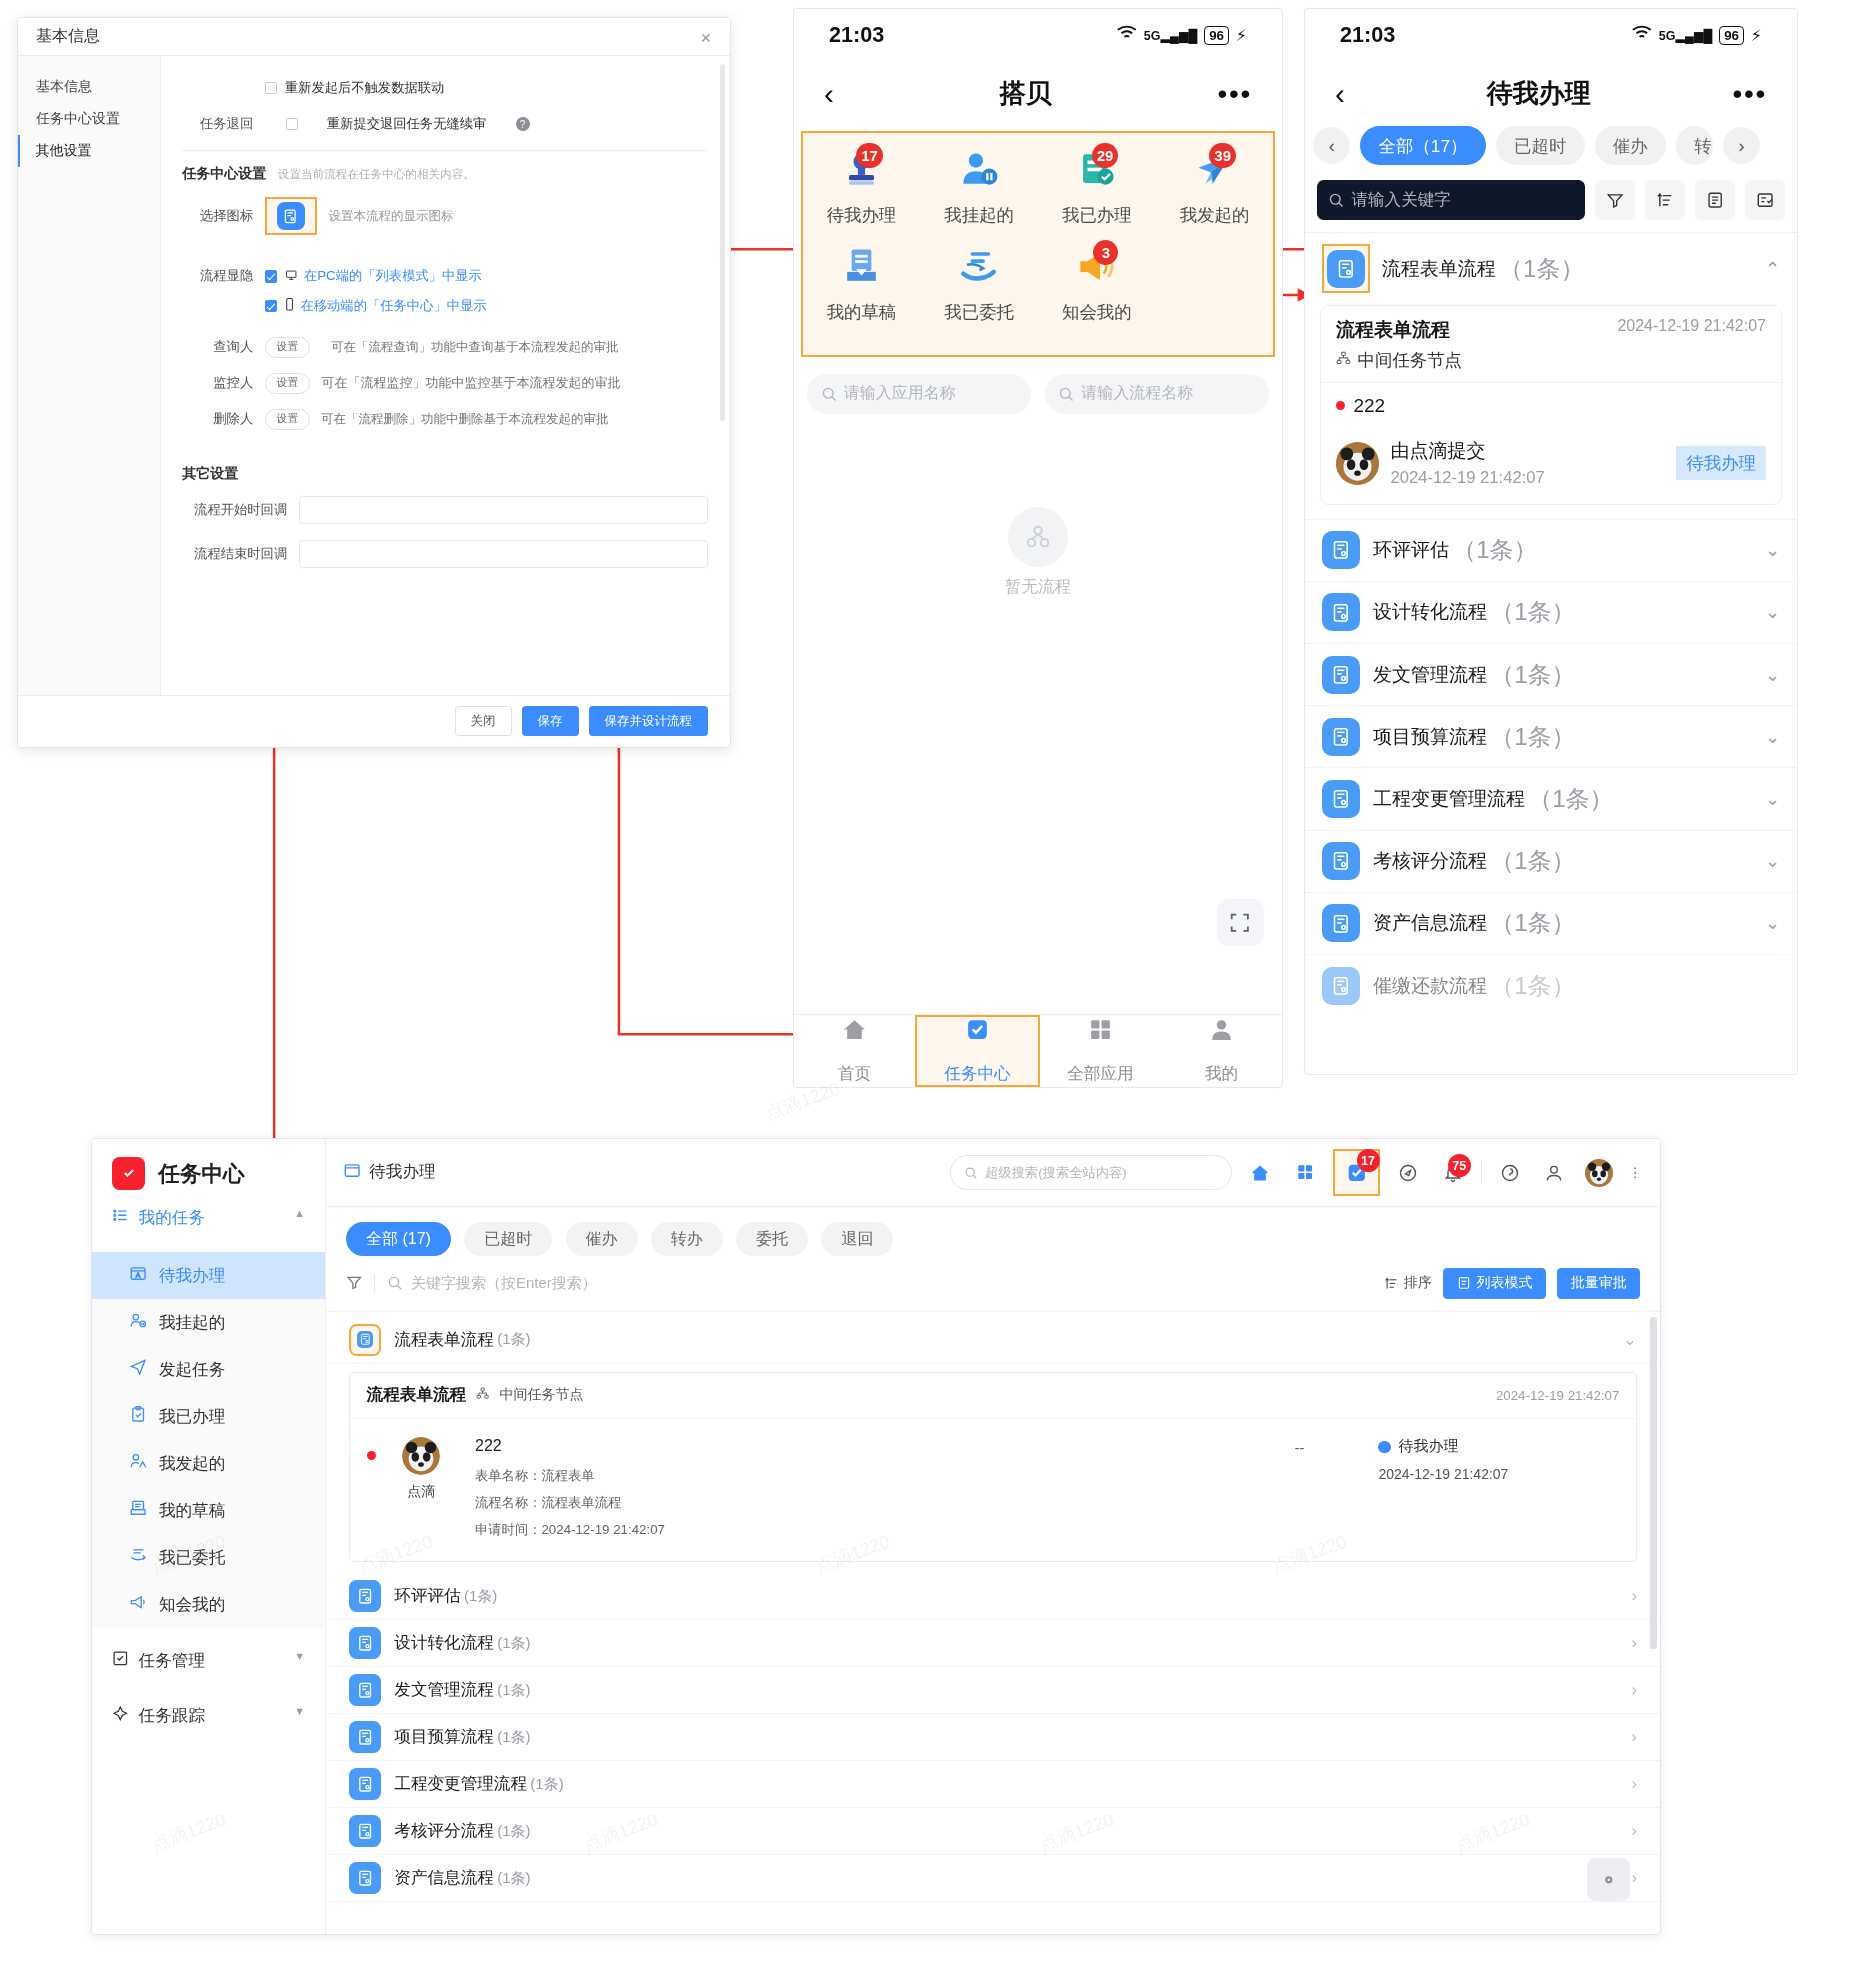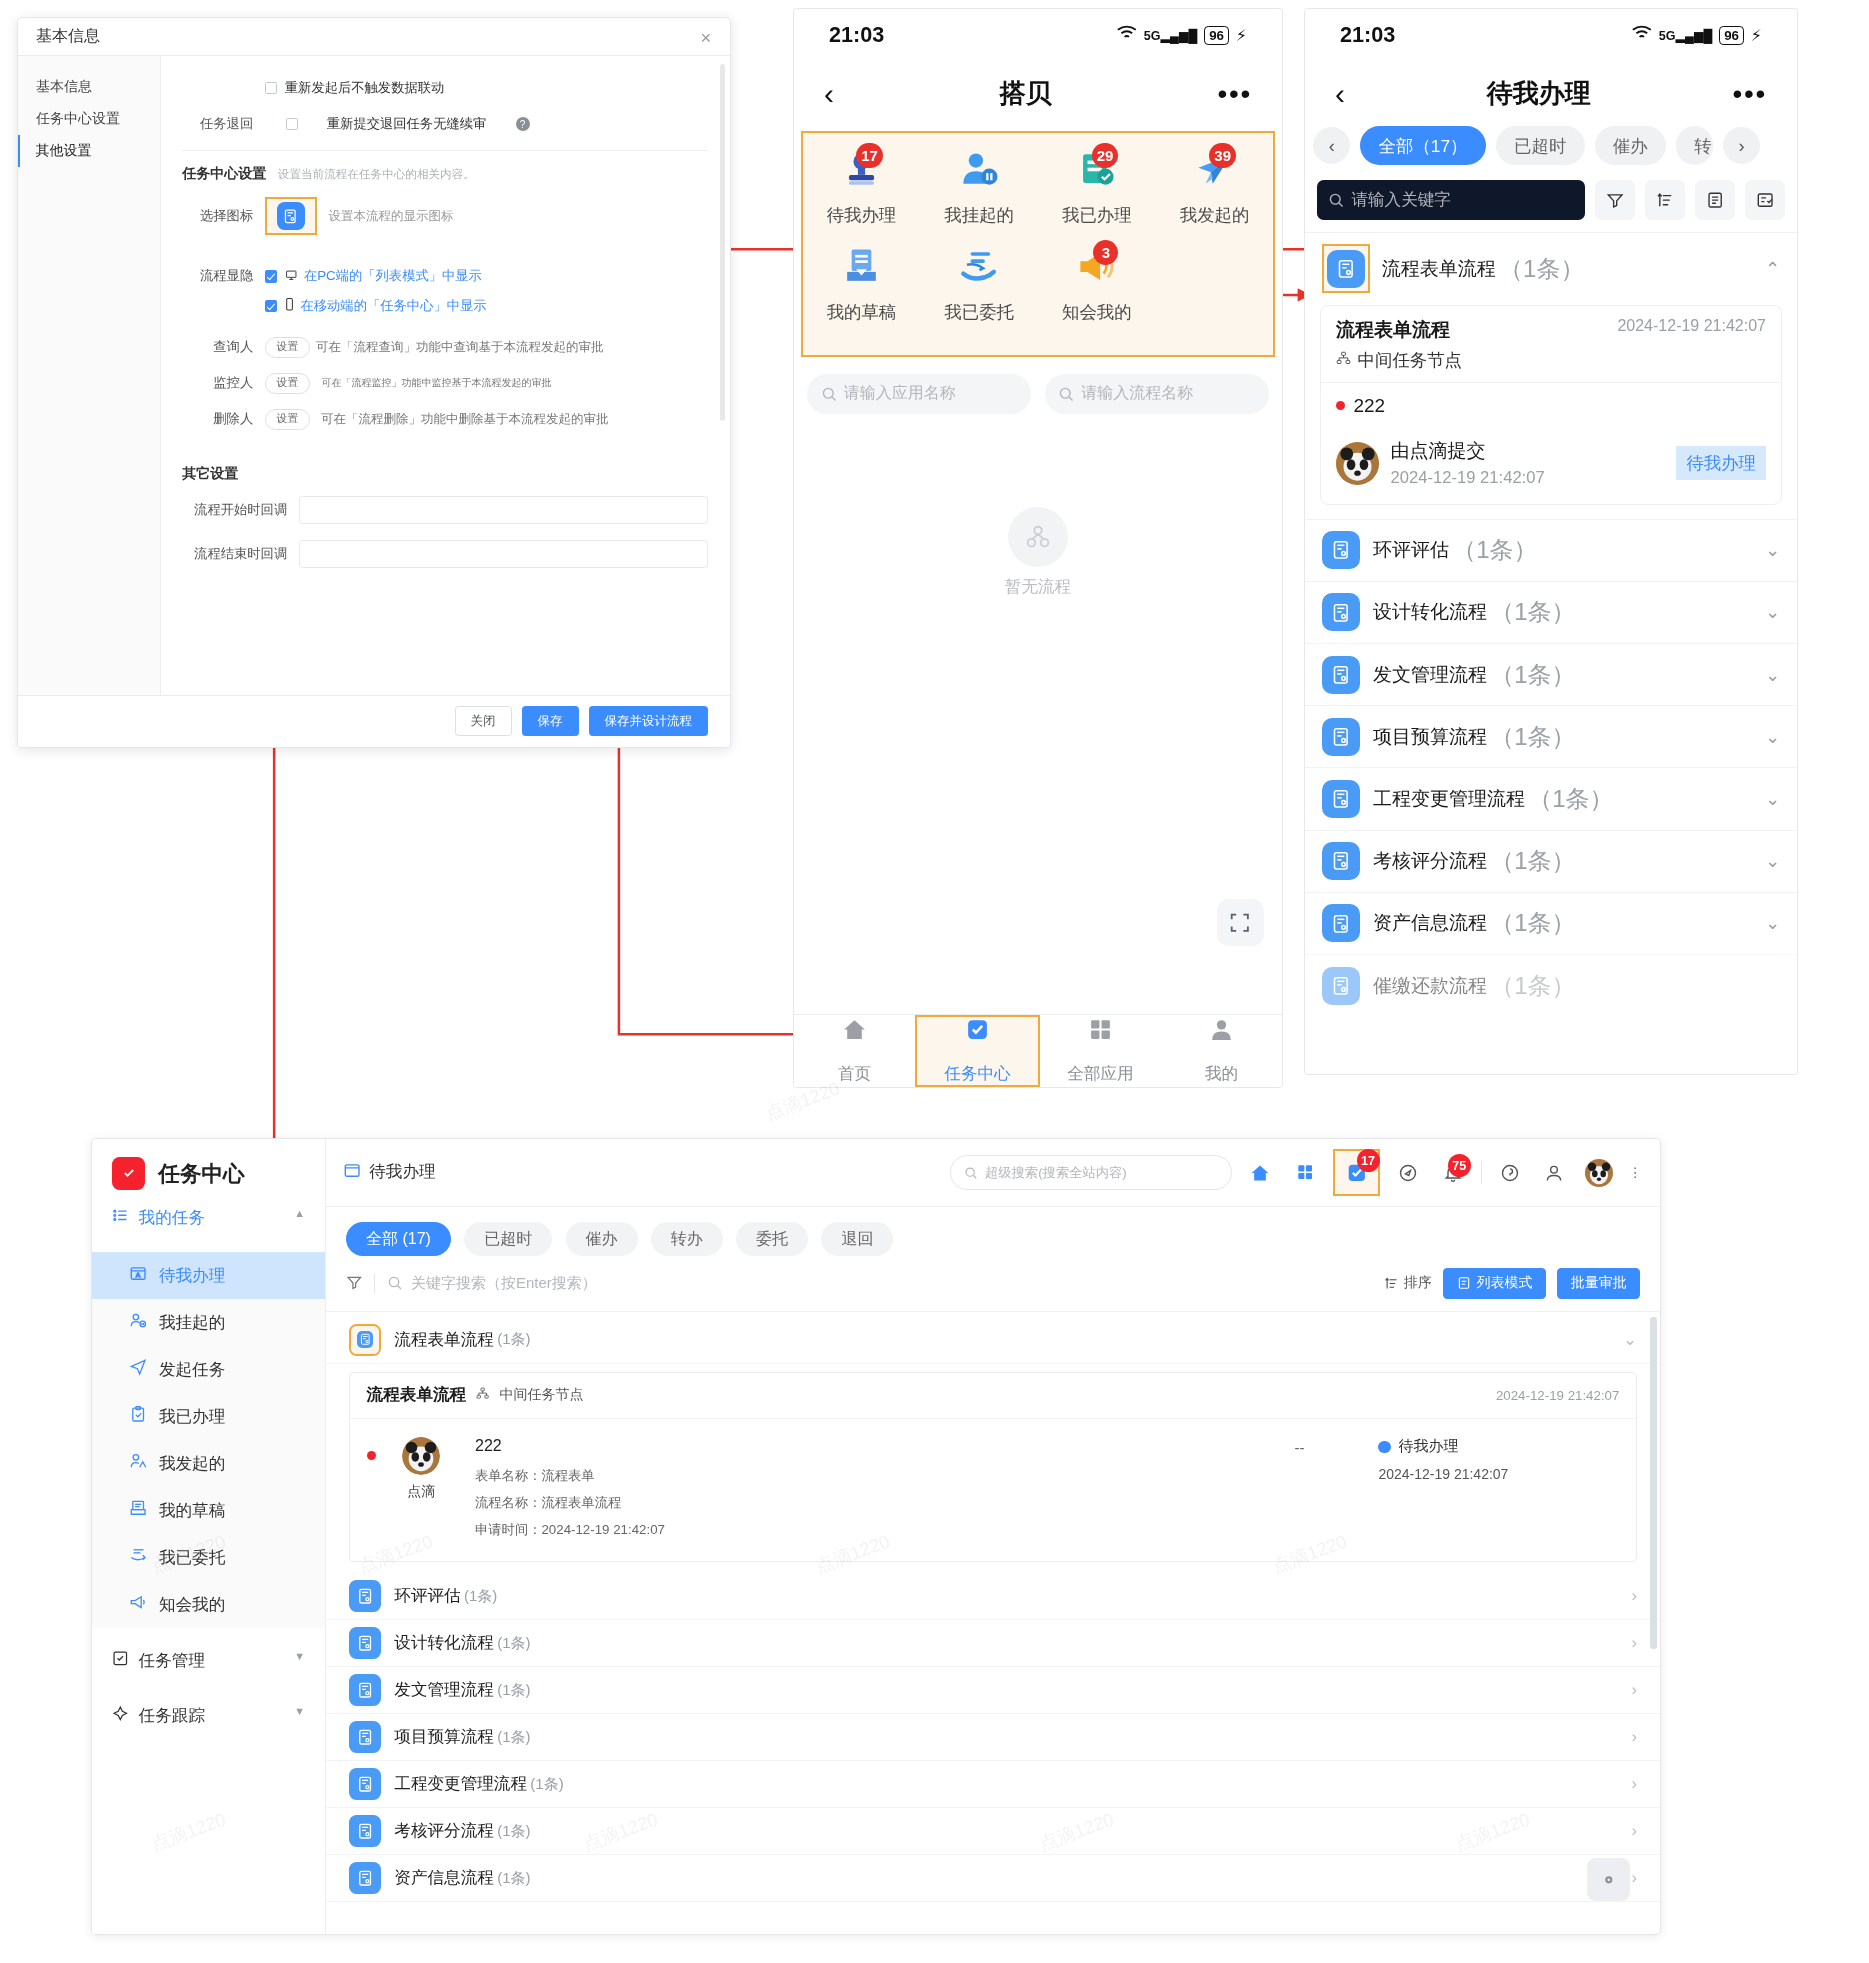--- a/index.html
+++ b/index.html
@@ -223,26 +223,26 @@
           <svg width="9.1" height="12.5" viewBox="0 0 14 22" fill="none" stroke="#333" stroke-width="1.8">
               <rect x="2" y="1" width="10" height="20" rx="2"></rect>
             </svg>
         </span>
         <span style="color:#3b8cff;">在移动端的「任务中心」中显示</span>
       </div>
 
       <div class="frow" style="margin-top:21.6px;">
         <span class="lbl">查询人</span>
         <button class="btn-set">设置</button>
-        <span style="margin-left:6px;color:#777;font-size:12.5px;">可在「流程查询」功能中查询基于本流程发起的审批</span>
+        <span style="margin-left:21px;color:#777;font-size:12.5px;">可在「流程查询」功能中查询基于本流程发起的审批</span>
       </div>
       <div class="frow" style="margin-top:15px;">
         <span class="lbl">监控人</span>
         <button class="btn-set">设置</button>
-        <span style="margin-left:11.6px;color:#777;font-size:10px;">可在「流程监控」功能中监控基于本流程发起的审批</span>
+        <span style="margin-left:11.6px;color:#777;font-size:13px;">可在「流程监控」功能中监控基于本流程发起的审批</span>
       </div>
       <div class="frow" style="margin-top:15px;">
         <span class="lbl">删除人</span>
         <button class="btn-set">设置</button>
         <span style="margin-left:11px;color:#777;font-size:12.5px;">可在「流程删除」功能中删除基于本流程发起的审批</span>
       </div>
 
       <div style="margin-top:35px;margin-bottom:13.3px;" class="sect-h">其它设置</div>
 
       <div class="frow">

